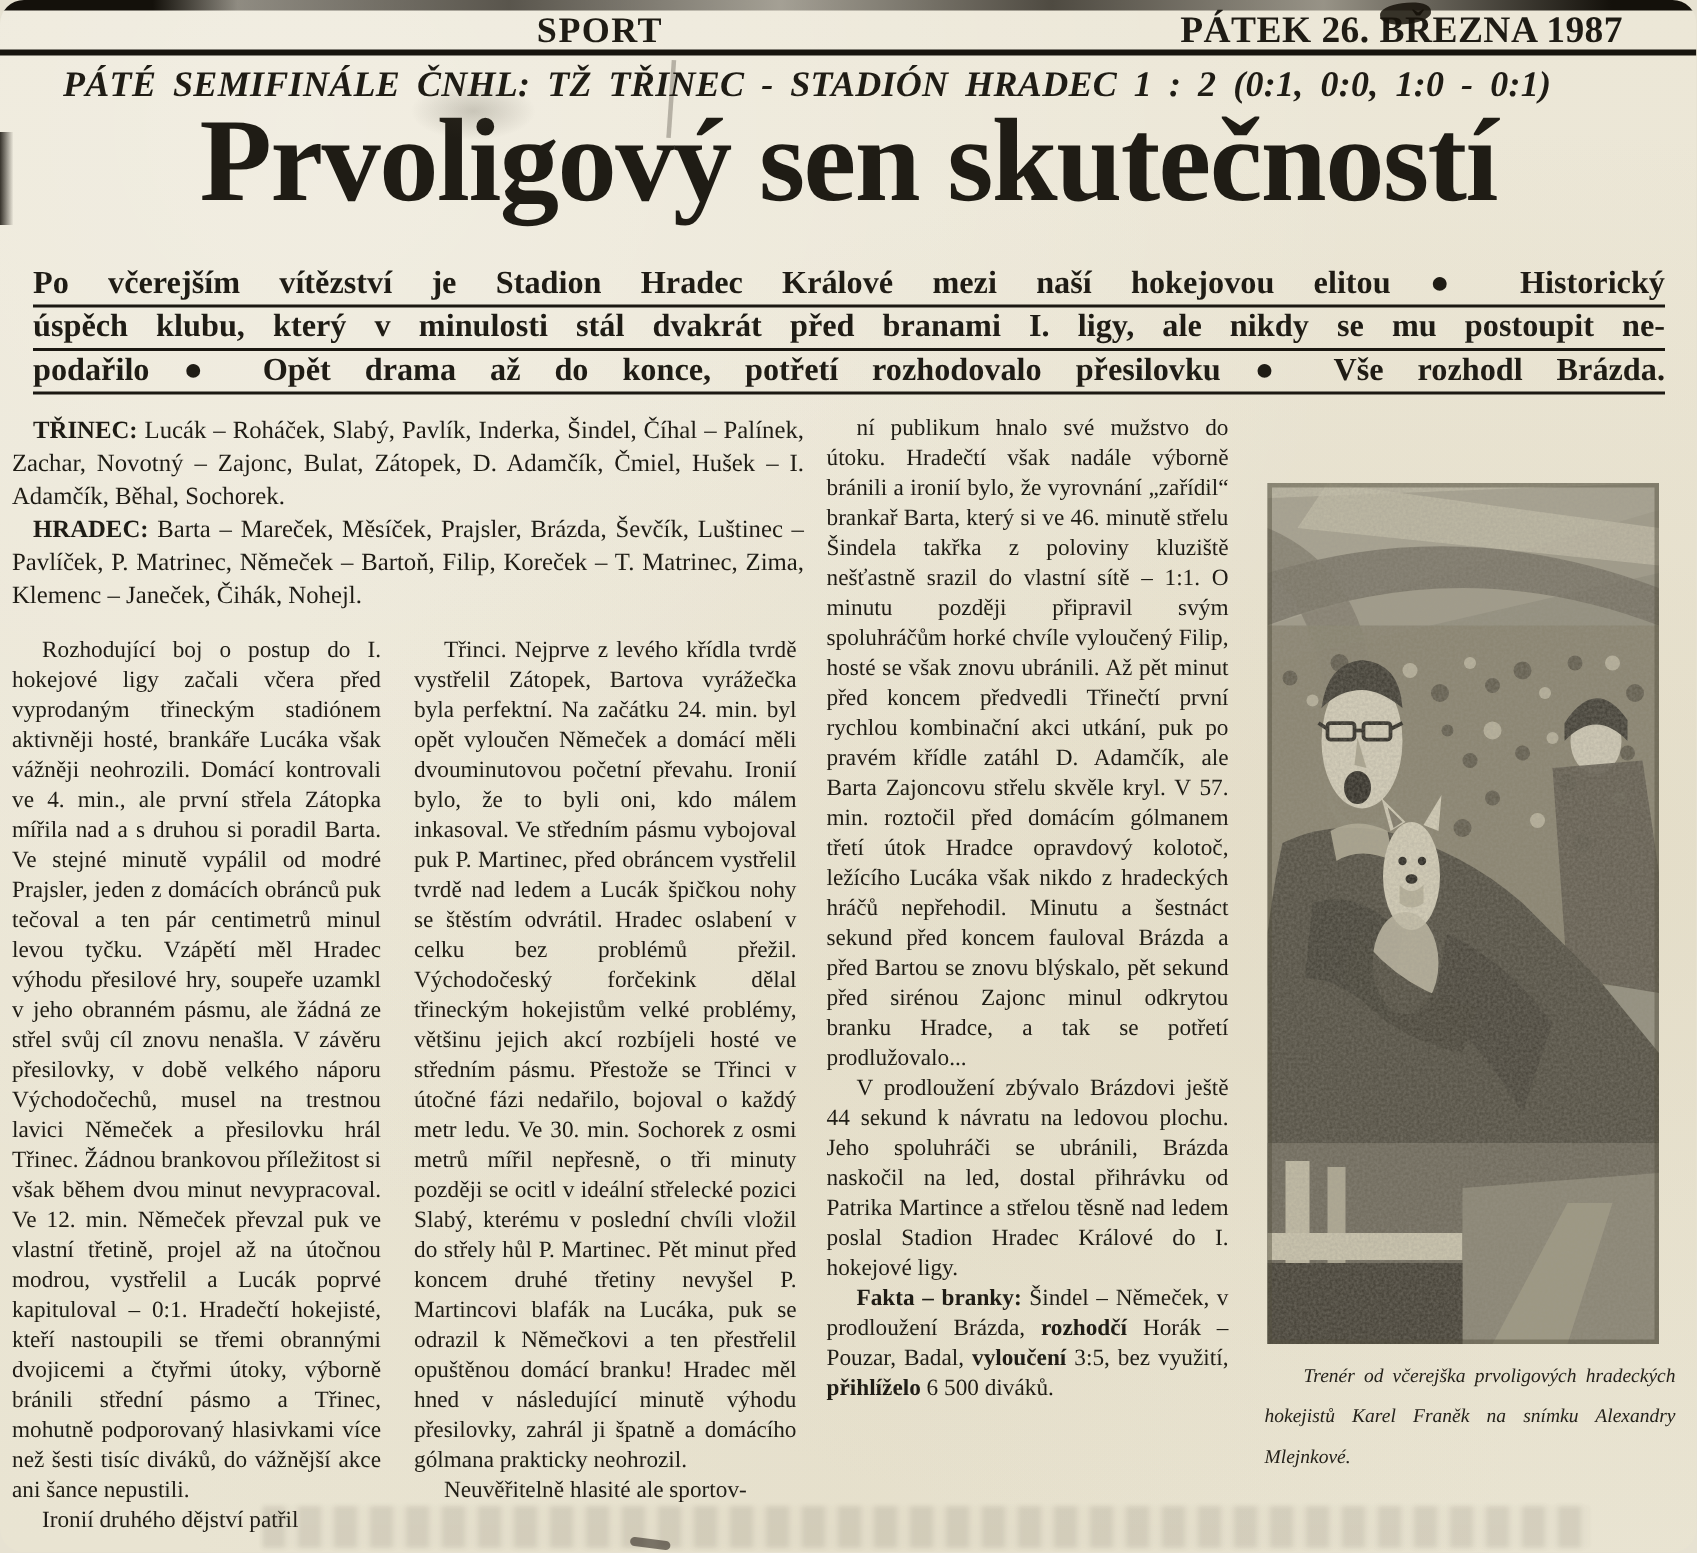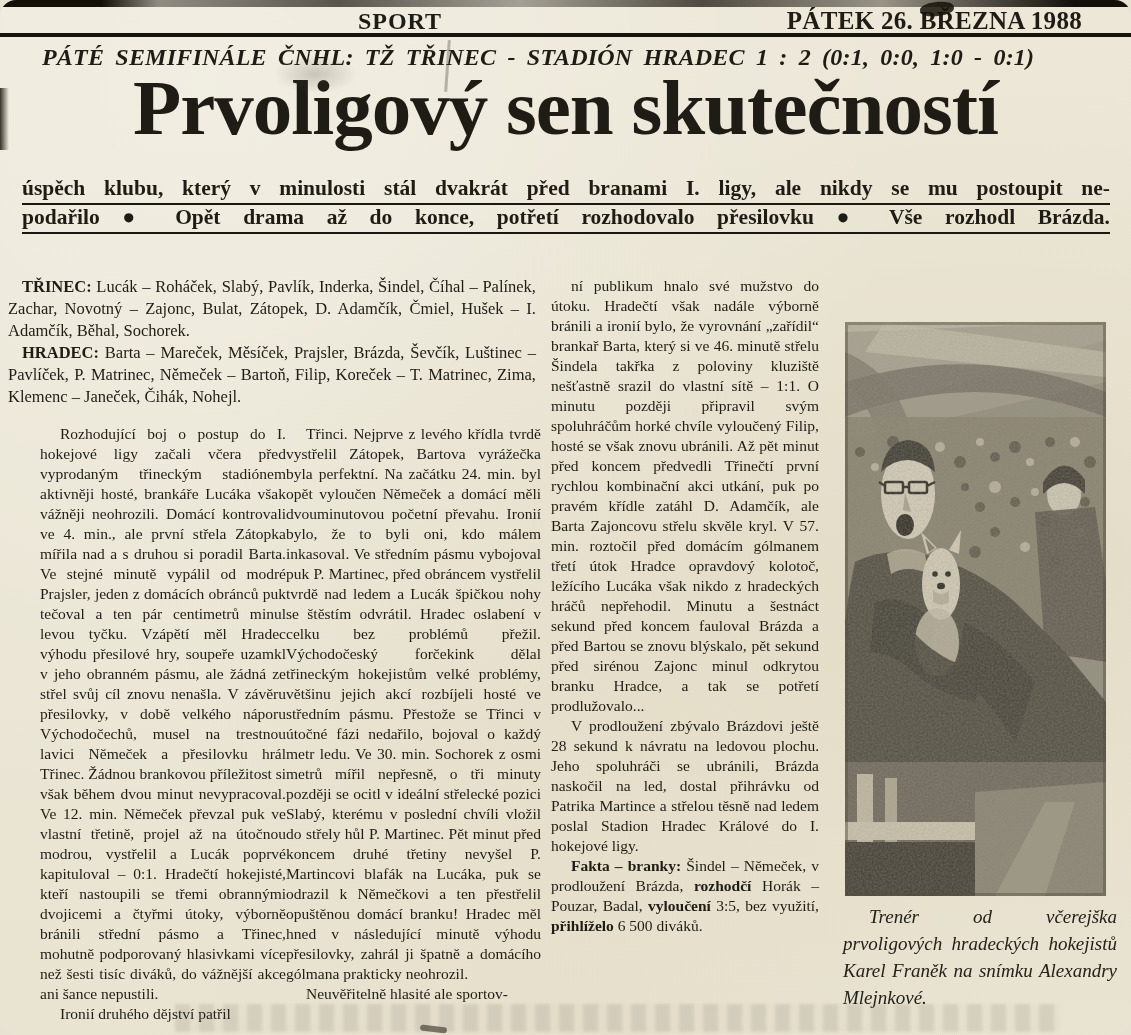--- a/index.html
+++ b/index.html
@@ -25,54 +25,55 @@
   .headline{position:absolute;top:68px;left:0;width:1131px;text-align:center;
     font-size:79px;font-weight:bold;letter-spacing:-1px;line-height:1;}
   .perex{position:absolute;top:176px;left:22px;width:1088px;font-weight:bold;font-size:21.5px;}
   .perex-line{line-height:25px;height:29px;box-sizing:border-box;text-align:justify;text-align-last:justify;
     border-bottom:2.5px solid #1b1812;padding-bottom:2px;}
   .roster{position:absolute;top:276px;left:8px;width:528px;font-size:16.5px;line-height:22px;}
   .roster p{margin:0;text-indent:14px;text-align:justify;}
   .b{font-weight:bold;}
   .bodycol{position:absolute;font-size:15.5px;line-height:20px;text-align:justify;}
   .bodycol p{margin:0;text-indent:20px;}
-  #col1{left:8px;top:424px;width:246px;margin-left:32px;}
-  #col2{left:286px;top:424px;width:255px;}
+  #col1{left:8px;top:424px;width:246px;}
+  #col2{left:276px;top:424px;width:255px;}
   #col3{left:551px;top:276px;width:268px;}
   .byline{text-align:right;font-weight:bold;font-size:17.5px;margin-top:6px;letter-spacing:.4px;text-indent:0;}
   .photo{position:absolute;left:845px;top:322px;width:261px;height:574px;background:#8e8a7a;}
   .photo svg{display:block;width:100%;height:100%;}
-  .caption{position:absolute;left:843px;top:903px;width:274px;font-style:italic;font-size:19px;
+  .caption{position:absolute;left:843px;top:903px;width:274px;font-style:italic;font-size:13px;
     line-height:27px;text-align:justify;text-indent:26px;color:#24211a;}
   .ghost{position:absolute;left:175px;top:1004px;width:885px;height:28px;opacity:.8;
     background:repeating-linear-gradient(90deg, rgba(84,78,64,.17) 0 15px, rgba(84,78,64,.03) 15px 24px);
     filter:blur(1.6px);}
   .smudge{position:absolute;}
   .sm1{left:268px;top:52px;width:95px;height:44px;background:radial-gradient(ellipse,rgba(62,56,44,.22),transparent 62%);}
   .sm2{left:0;top:88px;width:9px;height:62px;background:linear-gradient(90deg,rgba(22,18,12,.85),transparent);}
   .sm3{left:920px;top:2px;width:34px;height:14px;background:#161209;border-radius:45%;transform:rotate(-6deg);opacity:.85;}
   .sm4{left:446px;top:40px;width:3px;height:52px;background:rgba(50,44,34,.3);transform:rotate(4deg);}
   .sm5{left:420px;top:1026px;width:27px;height:6px;background:rgba(34,28,20,.55);transform:rotate(7deg);border-radius:3px;}
 </style>
 </head>
 <body>
 
 <div class="page">
 
   <div class="top-strip"></div>
 
   <div class="masthead-section">SPORT</div>
-  <div class="masthead-date">PÁTEK 26. BŘEZNA 1988</div>
+  <div class="masthead-date">PÁTEK 26. BŘEZNA 1987</div>
   <div class="rule-top"></div>
 
   <div class="subhead">PÁTÉ SEMIFINÁLE ČNHL: TŽ TŘINEC - STADIÓN HRADEC 1 : 2 (0:1, 0:0, 1:0 - 0:1)</div>
 
   <h1 class="headline" style="margin:0;">Prvoligový sen skutečností</h1>
 
   <div class="perex">
+    <div class="perex-line">Po včerejším vítězství je Stadion Hradec Králové mezi naší hokejovou elitou ● Historický</div>
     <div class="perex-line">úspěch klubu, který v minulosti stál dvakrát před branami I. ligy, ale nikdy se mu postoupit ne-</div>
     <div class="perex-line">podařilo ● Opět drama až do konce, potřetí rozhodovalo přesilovku ● Vše rozhodl Brázda.</div>
   </div>
 
   <div class="roster">
     <p><span class="b">TŘINEC:</span><span> Lucák – Roháček, Slabý, Pavlík, Inderka, Šindel, Číhal – Palínek, Zachar, Novotný – Zajonc, Bulat, Zátopek, D. Adamčík, Čmiel, Hušek – I. Adamčík, Běhal, Sochorek.</span></p>
     <p><span class="b">HRADEC:</span><span> Barta – Mareček, Měsíček, Prajsler, Brázda, Ševčík, Luštinec – Pavlíček, P. Matrinec, Němeček – Bartoň, Filip, Koreček – T. Matrinec, Zima, Klemenc – Janeček, Čihák, Nohejl.</span></p>
   </div>
 
   <div class="bodycol" id="col1">
@@ -80,21 +81,21 @@
     <p>Ironií druhého dějství patřil</p>
   </div>
 
   <div class="bodycol" id="col2">
     <p>Třinci. Nejprve z levého křídla tvrdě vystřelil Zátopek, Bartova vyrážečka byla perfektní. Na začátku 24. min. byl opět vyloučen Němeček a domácí měli dvouminutovou početní převahu. Ironií bylo, že to byli oni, kdo málem inkasoval. Ve středním pásmu vybojoval puk P. Martinec, před obráncem vystřelil tvrdě nad ledem a Lucák špičkou nohy se štěstím odvrátil. Hradec oslabení v celku bez problémů přežil. Východočeský forčekink dělal třineckým hokejistům velké problémy, většinu jejich akcí rozbíjeli hosté ve středním pásmu. Přestože se Třinci v útočné fázi nedařilo, bojoval o každý metr ledu. Ve 30. min. Sochorek z osmi metrů mířil nepřesně, o tři minuty později se ocitl v ideální střelecké pozici Slabý, kterému v poslední chvíli vložil do střely hůl P. Martinec. Pět minut před koncem druhé třetiny nevyšel P. Martincovi blafák na Lucáka, puk se odrazil k Němečkovi a ten přestřelil opuštěnou domácí branku! Hradec měl hned v následující minutě výhodu přesilovky, zahrál ji špatně a domácího gólmana prakticky neohrozil.</p>
     <p>Neuvěřitelně hlasité ale sportov-</p>
   </div>
 
   <div class="bodycol" id="col3">
     <p>ní publikum hnalo své mužstvo do útoku. Hradečtí však nadále výborně bránili a ironií bylo, že vyrovnání „zařídil“ brankař Barta, který si ve 46. minutě střelu Šindela takřka z poloviny kluziště nešťastně srazil do vlastní sítě – 1:1. O minutu později připravil svým spoluhráčům horké chvíle vyloučený Filip, hosté se však znovu ubránili. Až pět minut před koncem předvedli Třinečtí první rychlou kombinační akci utkání, puk po pravém křídle zatáhl D. Adamčík, ale Barta Zajoncovu střelu skvěle kryl. V 57. min. roztočil před domácím gólmanem třetí útok Hradce opravdový kolotoč, ležícího Lucáka však nikdo z hradeckých hráčů nepřehodil. Minutu a šestnáct sekund před koncem fauloval Brázda a před Bartou se znovu blýskalo, pět sekund před sirénou Zajonc minul odkrytou branku Hradce, a tak se potřetí prodlužovalo...</p>
-    <p>V prodloužení zbývalo Brázdovi ještě 28 sekund k návratu na ledovou plochu. Jeho spoluhráči se ubránili, Brázda naskočil na led, dostal přihrávku od Patrika Martince a střelou těsně nad ledem poslal Stadion Hradec Králové do I. hokejové ligy.</p>
+    <p>V prodloužení zbývalo Brázdovi ještě 44 sekund k návratu na ledovou plochu. Jeho spoluhráči se ubránili, Brázda naskočil na led, dostal přihrávku od Patrika Martince a střelou těsně nad ledem poslal Stadion Hradec Králové do I. hokejové ligy.</p>
     <p><span class="b">Fakta – branky: </span><span>Šindel – Němeček, v prodloužení Brázda, </span><span class="b">rozhodčí </span><span>Horák – Pouzar, Badal, </span><span class="b">vyloučení </span><span>3:5, bez využití, </span><span class="b">přihlíželo </span><span>6 500 diváků.</span></p>
   </div>
 
   <div class="photo">
     <svg viewBox="0 0 261 574" preserveAspectRatio="none">
       <defs>
         <filter id="grain">
             <feTurbulence type="fractalNoise" baseFrequency="0.55" numOctaves="2" seed="7"></feTurbulence>
             <feColorMatrix type="matrix" values="0 0 0 0 0.34  0 0 0 0 0.32  0 0 0 0 0.27  0 0 0 0.9 0"></feColorMatrix>
           </filter>

